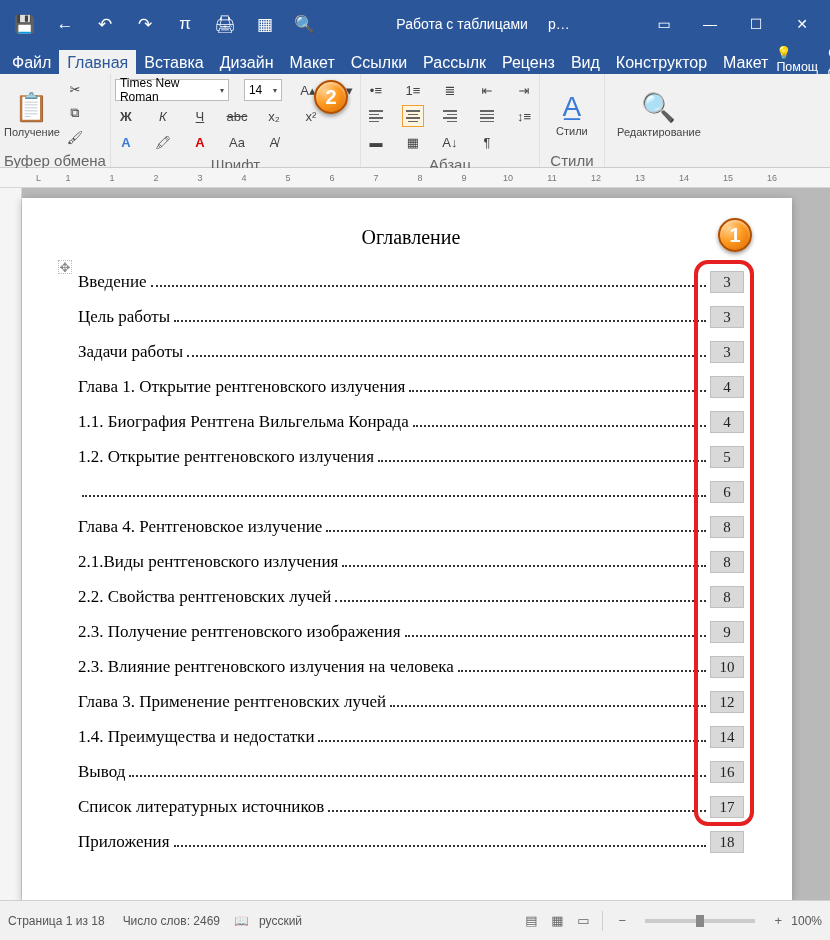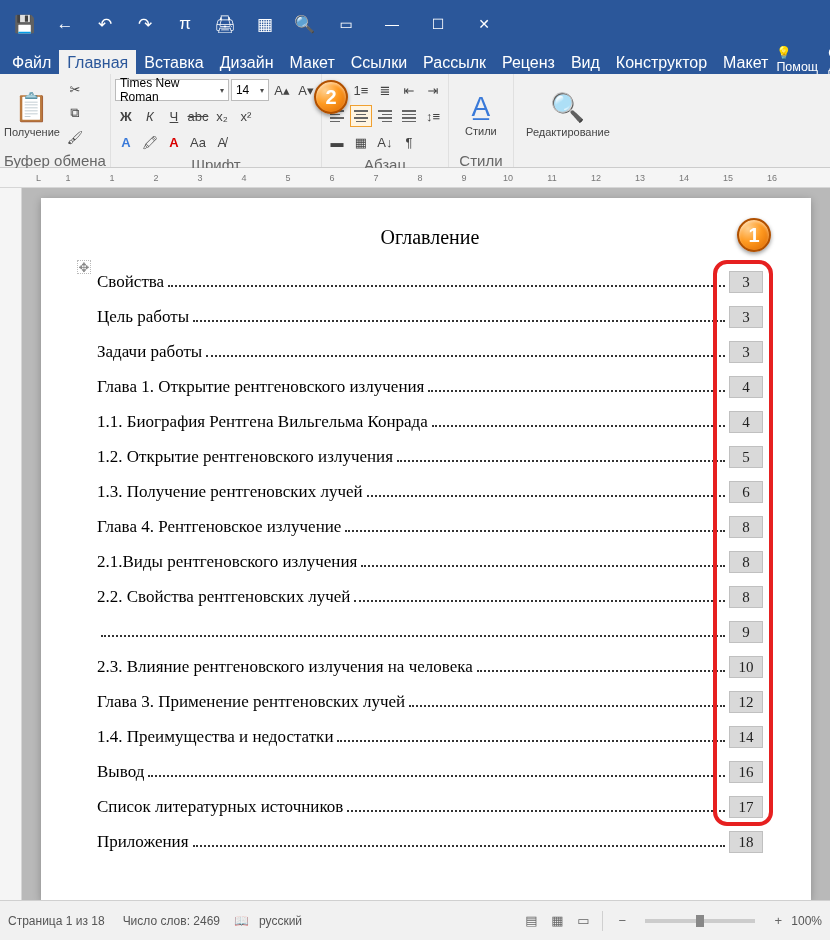--- a/index.html
+++ b/index.html
@@ -14,34 +14,34 @@
 .tab { color: #fff; font-size: 16px; padding: 4px 7px 3px; height: 24px; display: flex; align-items: center; border: 1px solid transparent; }
 .tab.file { color: #fff; }
 .tab.active { background: #f1f1f1; color: #2b579a; border-color: #f1f1f1; }
 .tab-right { margin-left: auto; display: flex; align-items: flex-end; gap: 10px; padding-right: 8px; color: #fff; font-size: 12.5px; }
 .ribbon { background: #f1f1f1; height: 94px; border-bottom: 1px solid #ccc; display: flex; position: relative; }
 .rgroup { display: flex; flex-direction: column; height: 100%; border-right: 1px solid #e0e0e0; padding: 2px 4px 0; }
 .rgroup-body { flex: 1; display: flex; align-items: flex-start; gap: 4px; padding-top: 2px; }
 .rgroup-label { font-size: 15px; color: #666; text-align: center; padding: 2px 0 3px; position: relative; }
 .big-btn { display: flex; flex-direction: column; align-items: center; justify-content: center; width: 56px; height: 72px; font-size: 11px; color: #444; }
 .big-btn .icon { font-size: 28px; margin-bottom: 2px; }
-.small-row { display: flex; gap: 2px; align-items: center; height: 24px; }
+.small-row { display: flex; gap: 15px; align-items: center; height: 24px; }
 .small-btn { width: 22px; height: 22px; display: flex; align-items: center; justify-content: center; font-size: 13px; color: #444; }
 .font-name { width: 114px; height: 22px; border: 1px solid #bbb; background: #fff; font-size: 12px; display: flex; align-items: center; padding: 0 4px; justify-content: space-between; }
 .font-size { width: 38px; height: 22px; border: 1px solid #bbb; background: #fff; font-size: 12px; display: flex; align-items: center; padding: 0 4px; justify-content: space-between; }
 .col { display: flex; flex-direction: column; gap: 2px; }
 .align-btn { width: 22px; height: 22px; display: flex; align-items: center; justify-content: center; }
 .align-btn.highlight { border: 1px solid #f0a030; background: #fff4e0; }
 .align-lines { display: flex; flex-direction: column; gap: 2px; }
 .align-lines span { display: block; height: 1.5px; background: #666; }
 .ruler-h { background: #f5f5f5; height: 20px; border-bottom: 1px solid #d6d6d6; position: relative; overflow: hidden; font-size: 9px; color: #777; padding-left: 36px; display: flex; align-items: center; }
 .ruler-h .tick { flex: 0 0 44px; text-align: center; }
 .workspace { flex: 1; background: #b9b9b9; overflow: auto; position: relative; display: flex; }
 .ruler-v { width: 22px; background: #f5f5f5; border-right: 1px solid #d6d6d6; }
-.page-area { flex: 1; display: flex; justify-content: center; padding: 10px 0 0; }
+.page-area { flex: 1; display: flex; padding: 10px 0 0; }
 .page { width: 770px; background: #fff; box-shadow: 0 2px 8px rgba(0,0,0,.25); min-height: 680px; padding: 28px 48px 30px 56px; position: relative; }
 .toc-title { font-family: "Times New Roman", serif; font-size: 20px; text-align: center; margin-bottom: 22px; }
 .toc-anchor { position: absolute; left: 36px; top: 62px; font-size: 13px; color: #888; border: 1px dotted #bbb; width: 14px; height: 14px; display: flex; align-items: center; justify-content: center; }
 .toc { font-family: "Times New Roman", serif; font-size: 17px; }
 .toc-row { display: flex; align-items: baseline; margin-bottom: 13px; }
 .toc-text { white-space: nowrap; }
 .toc-dots { flex: 1; border-bottom: 2px dotted #333; margin: 0 4px 3px; min-width: 20px; }
 .toc-page { width: 34px; height: 22px; background: #d9d9d9; color: #222; display: flex; align-items: center; justify-content: center; font-size: 15px; border: 1px solid #c0c0c0; }
 .callout-box { position: absolute; right: 38px; top: 62px; width: 60px; height: 566px; border: 4px solid #e62020; border-radius: 14px; pointer-events: none; }
 .callout { position: absolute; width: 34px; height: 34px; border-radius: 50%; background: radial-gradient(circle at 30% 28%, #ffd090 0%, #ff9a20 45%, #d96500 100%); border: 2px solid #b05000; color: #fff; font-weight: bold; font-size: 20px; display: flex; align-items: center; justify-content: center; box-shadow: 0 2px 4px rgba(0,0,0,.4), inset 0 2px 3px rgba(255,255,255,.5); pointer-events: none; }
@@ -60,20 +60,24 @@
   <div class="qat">
     <div class="qat-btn">💾</div>
     <div class="qat-btn">←</div>
     <div class="qat-btn">↶</div>
     <div class="qat-btn">↷</div>
     <div class="qat-btn">π</div>
     <div class="qat-btn">🖨</div>
     <div class="qat-btn">▦</div>
     <div class="qat-btn">🔍</div>
   </div>
+  <div class="center">
+    <span>Работа с таблицами</span>
+    <span>р…</span>
+  </div>
   <div class="win-btns">
     <div class="win-btn">▭</div>
     <div class="win-btn">—</div>
     <div class="win-btn">☐</div>
     <div class="win-btn">✕</div>
   </div>
 </div>
 
 <div class="tabs">
   <div class="tab file">Файл</div>
@@ -246,21 +250,21 @@
 </div>
 
 <div class="workspace">
   <div class="ruler-v"></div>
   <div class="page-area">
     <div class="page">
       <div class="toc-title">Оглавление</div>
       <div class="toc-anchor">✥</div>
       <div class="toc" id="toc">
           <div class="toc-row">
-            <span class="toc-text">Свойства</span>
+            <span class="toc-text">Введение</span>
             <span class="toc-dots"></span>
             <span class="toc-page">3</span>
           </div>
           <div class="toc-row">
             <span class="toc-text"> Цель работы</span>
             <span class="toc-dots"></span>
             <span class="toc-page">3</span>
           </div>
           <div class="toc-row">
             <span class="toc-text">Задачи работы</span>
@@ -276,40 +280,40 @@
             <span class="toc-text">1.1. Биография Рентгена Вильгельма Конрада</span>
             <span class="toc-dots"></span>
             <span class="toc-page">4</span>
           </div>
           <div class="toc-row">
             <span class="toc-text">1.2. Открытие рентгеновского излучения </span>
             <span class="toc-dots"></span>
             <span class="toc-page">5</span>
           </div>
           <div class="toc-row">
-            <span class="toc-text">1.3. Получение рентгеновских лучей</span>
             <span class="toc-dots"></span>
             <span class="toc-page">6</span>
           </div>
           <div class="toc-row">
             <span class="toc-text">Глава 4. Рентгеновское излучение</span>
             <span class="toc-dots"></span>
             <span class="toc-page">8</span>
           </div>
           <div class="toc-row">
             <span class="toc-text">2.1.Виды рентгеновского излучения</span>
             <span class="toc-dots"></span>
             <span class="toc-page">8</span>
           </div>
           <div class="toc-row">
             <span class="toc-text">2.2. Свойства рентгеновских лучей</span>
             <span class="toc-dots"></span>
             <span class="toc-page">8</span>
           </div>
           <div class="toc-row">
+            <span class="toc-text">2.3. Получение рентгеновского изображения</span>
             <span class="toc-dots"></span>
             <span class="toc-page">9</span>
           </div>
           <div class="toc-row">
             <span class="toc-text">2.3. Влияние рентгеновского излучения на человека</span>
             <span class="toc-dots"></span>
             <span class="toc-page">10</span>
           </div>
           <div class="toc-row">
             <span class="toc-text">Глава 3. Применение рентгеновских лучей</span>

